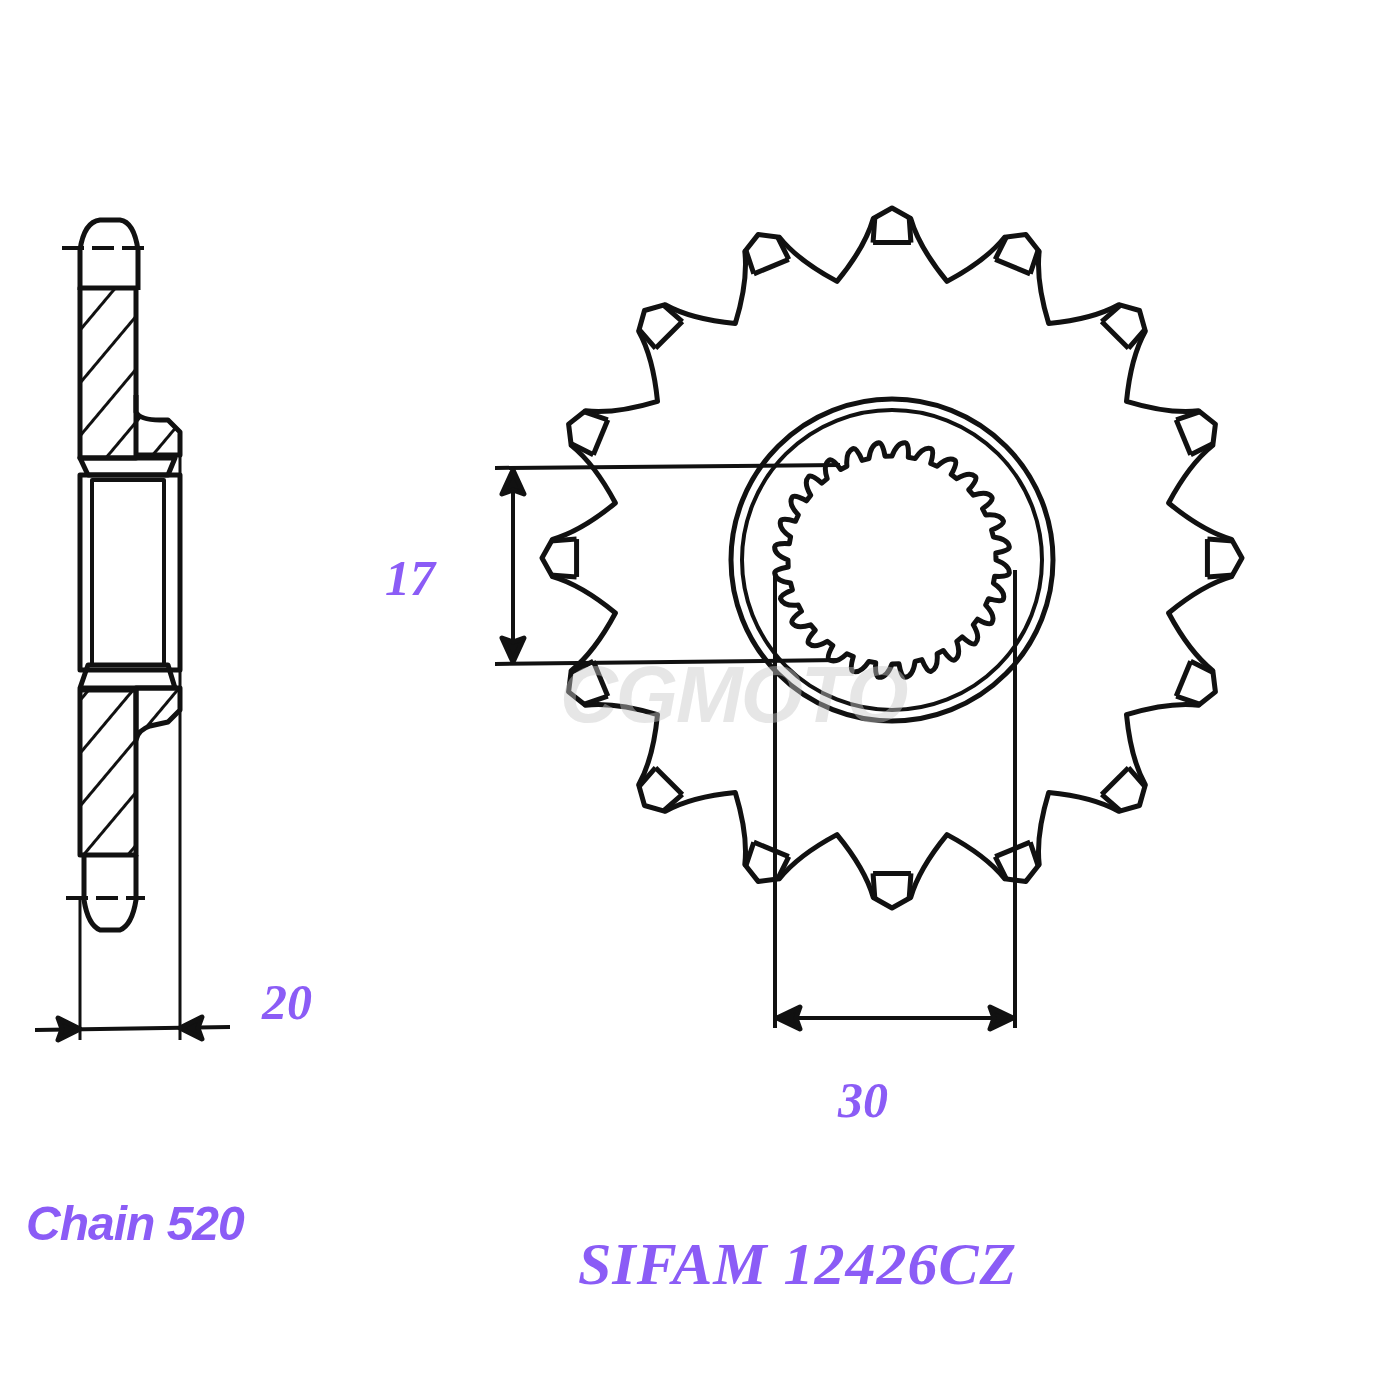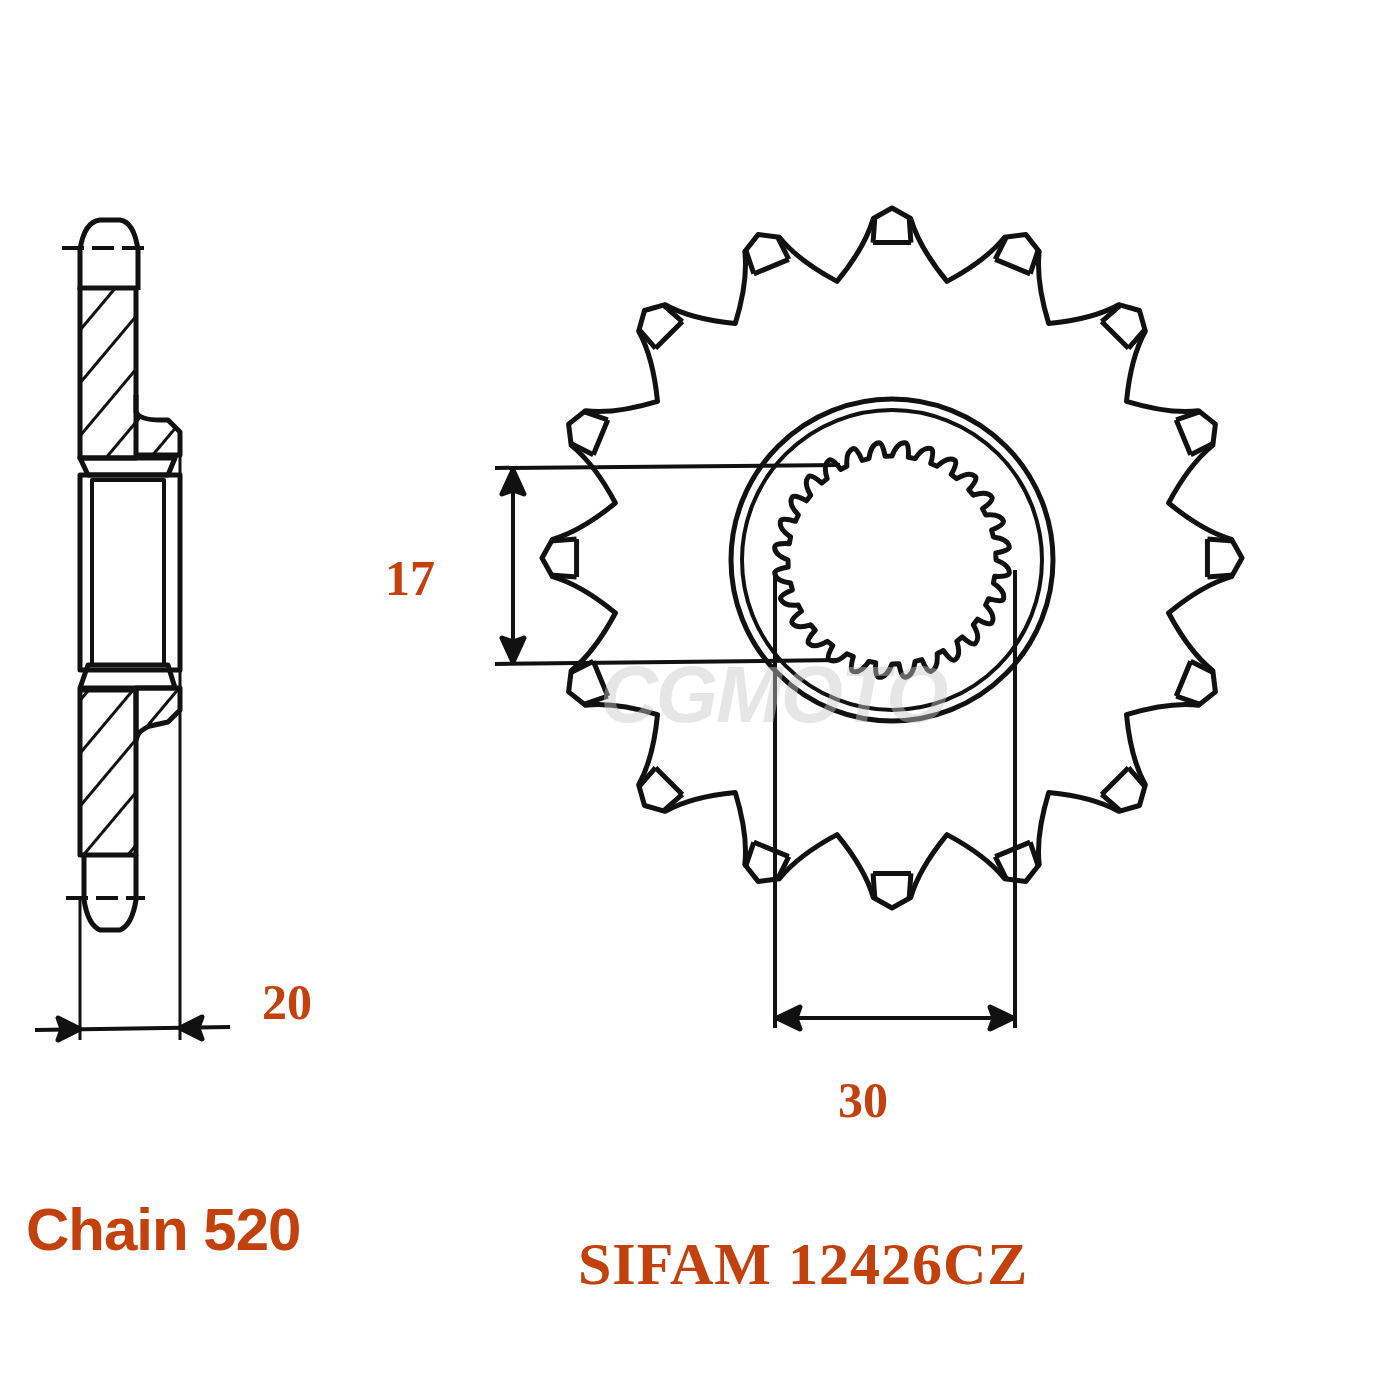--- a/index.html
+++ b/index.html
@@ -1,22 +1,22 @@
 <!DOCTYPE html>
 <html><head>
   <meta charset="utf-8">
   <style>
     html, body { margin: 0; padding: 0; background: #ffffff; }
     body { width: 1400px; height: 1400px; position: relative; overflow: hidden; }
     .canvas { position: absolute; left: 0; top: 0; width: 1400px; height: 1400px; }
-    .label { position: absolute; color: #c2410c; white-space: nowrap; line-height: 1; }
+    .label { position: absolute; color: #8b5cf6; white-space: nowrap; line-height: 1; font-style: italic; }
     .dim { font-family: "Liberation Serif", "DejaVu Serif", serif; font-weight: bold; font-size: 50px; }
-    .chain-label { font-family: "Liberation Sans", "DejaVu Sans", sans-serif; font-weight: bold; font-size: 60px; letter-spacing: -1px; }
+    .chain-label { font-family: "Liberation Sans", "DejaVu Sans", sans-serif; font-weight: bold; font-size: 48px; letter-spacing: -1px; }
     .part-label { font-family: "Liberation Serif", "DejaVu Serif", serif; font-weight: bold; font-size: 60px; letter-spacing: 1px; margin-top: 36px; }
-    .watermark { font-family: "Liberation Sans", "DejaVu Sans", sans-serif; font-weight: bold; font-style: italic; font-size: 80px; color: rgba(200,200,200,0.45); letter-spacing: -2px; margin-left: 40px; }
+    .watermark { font-family: "Liberation Sans", "DejaVu Sans", sans-serif; font-weight: bold; font-style: italic; font-size: 80px; color: rgba(200,200,200,0.45); letter-spacing: -2px; }
   </style>
 </head>
 <body>
 
 <svg class="canvas" viewBox="0 0 1400 1400" xmlns="http://www.w3.org/2000/svg">
   <defs>
     <pattern id="hatch" patternUnits="userSpaceOnUse" width="34" height="34" patternTransform="rotate(40)">
       <line x1="0" y1="0" x2="0" y2="34" stroke="#111" stroke-width="6"></line>
     </pattern>
   </defs>

